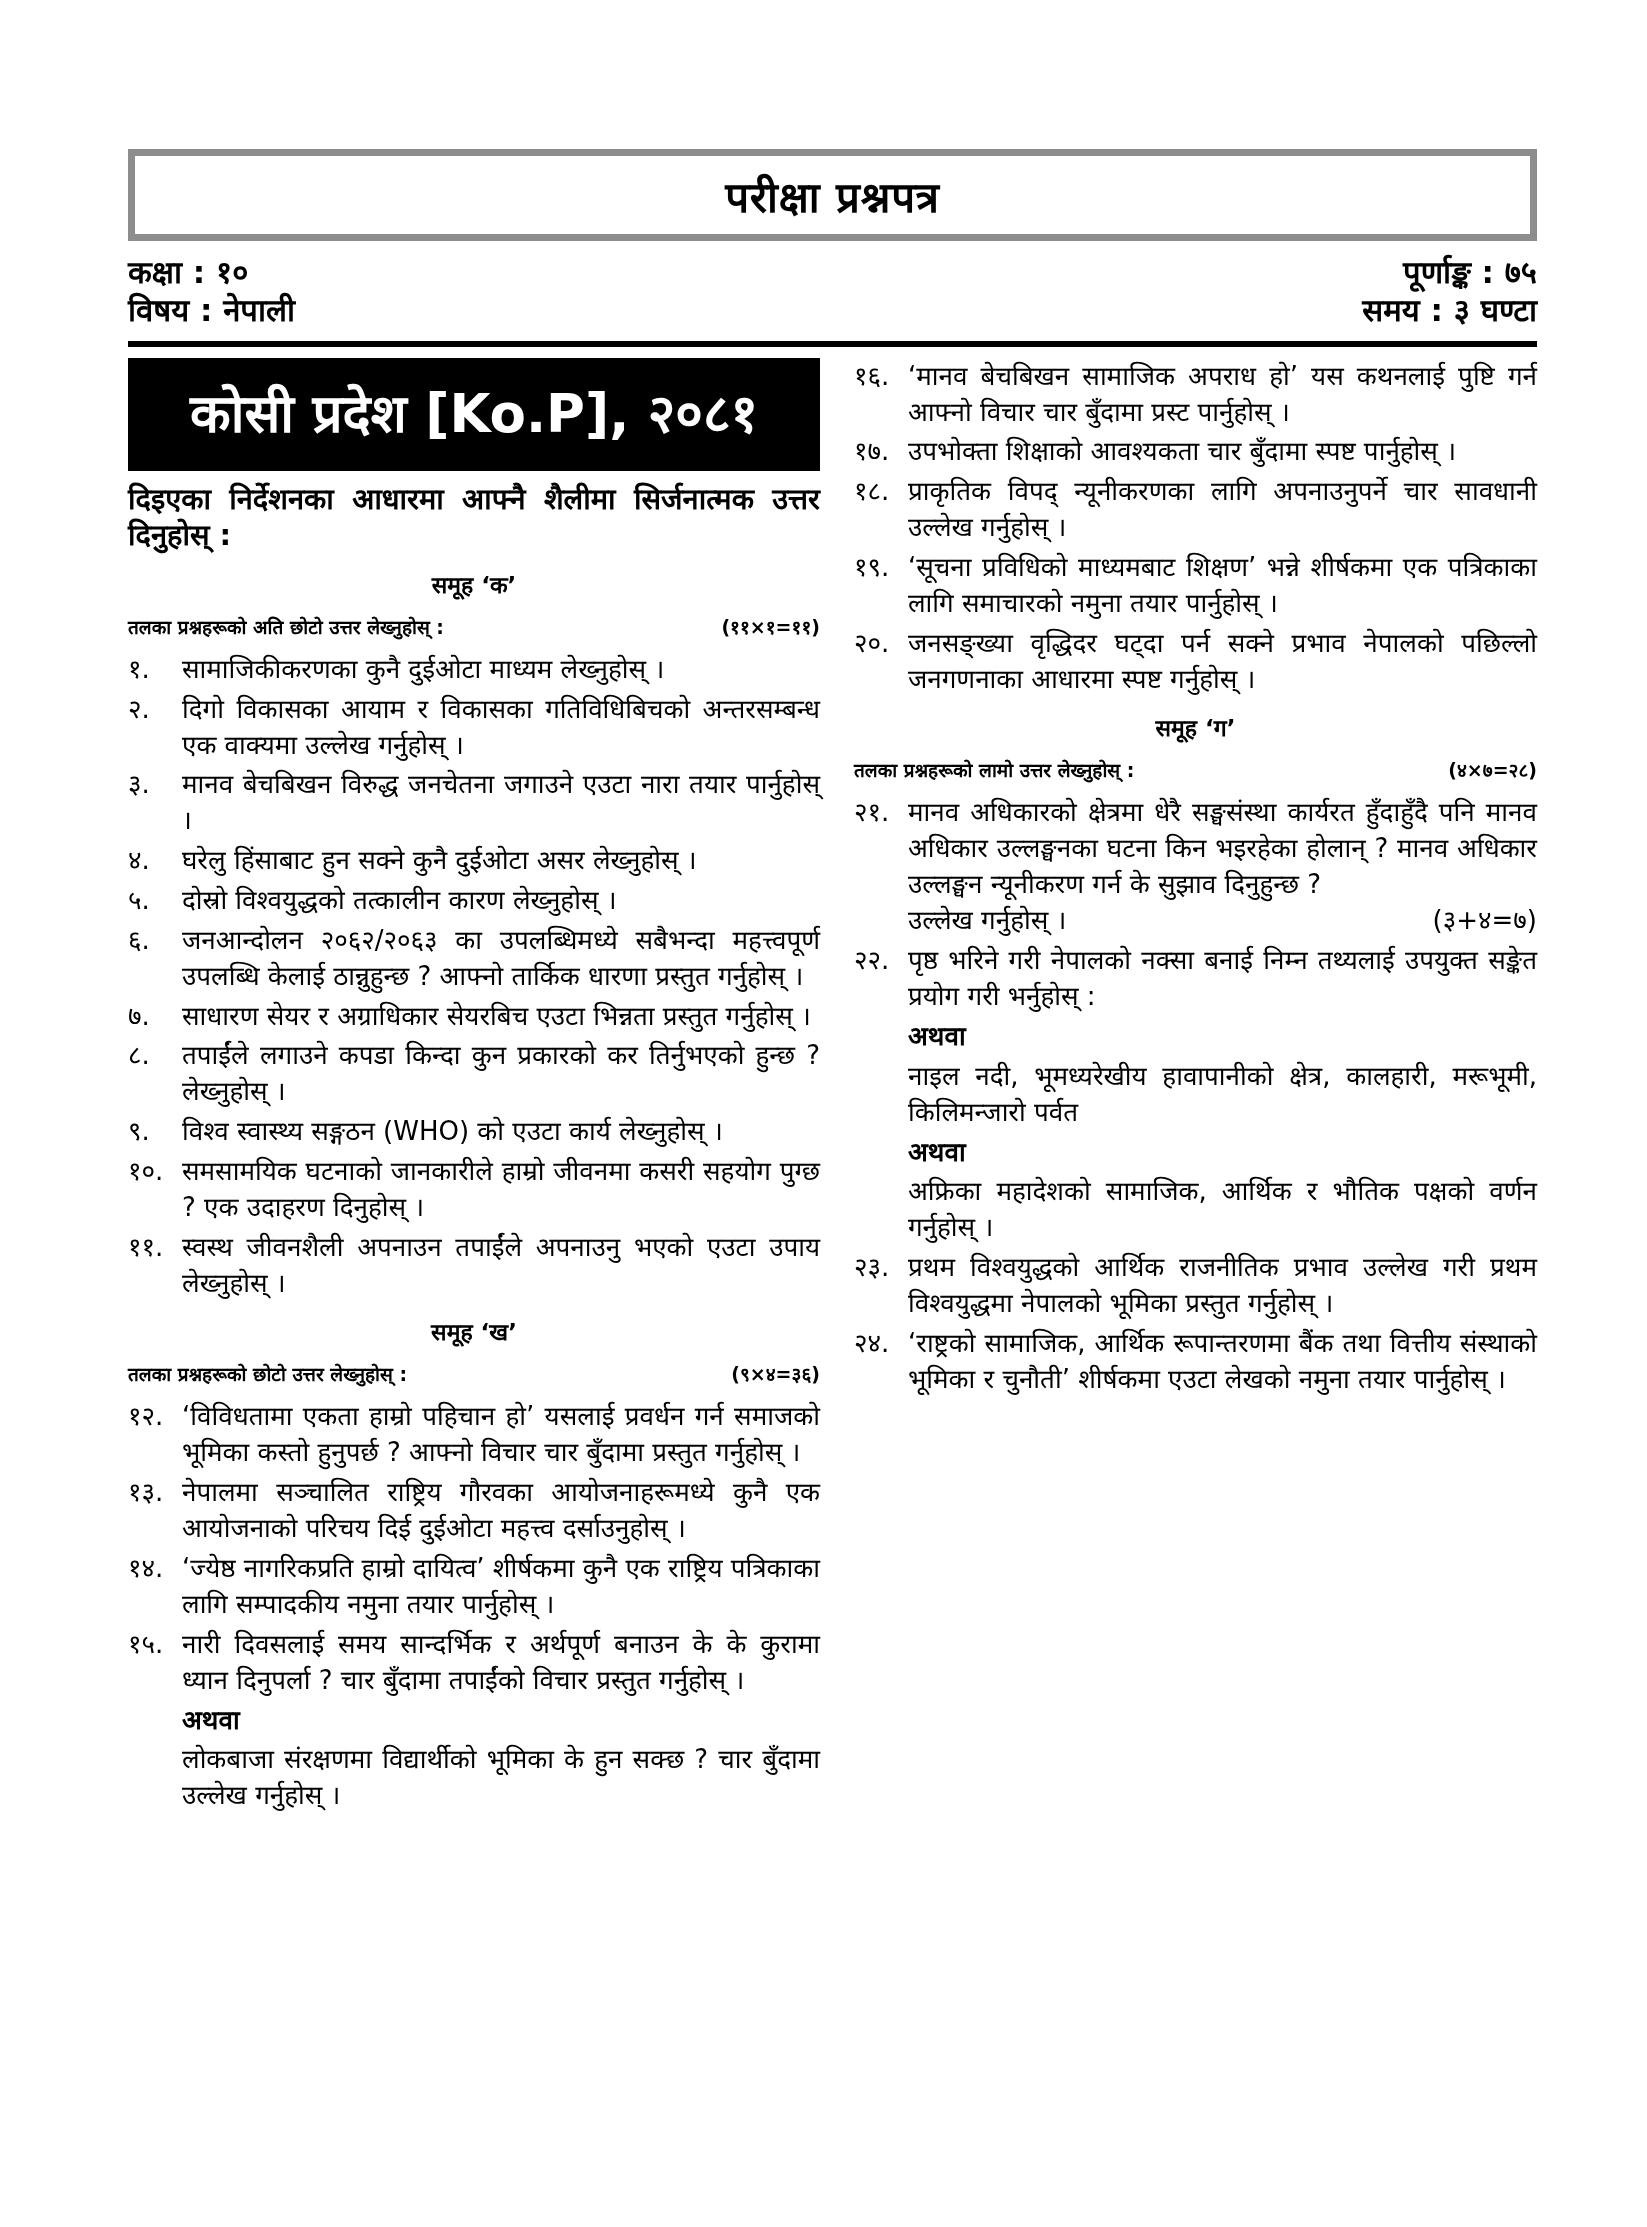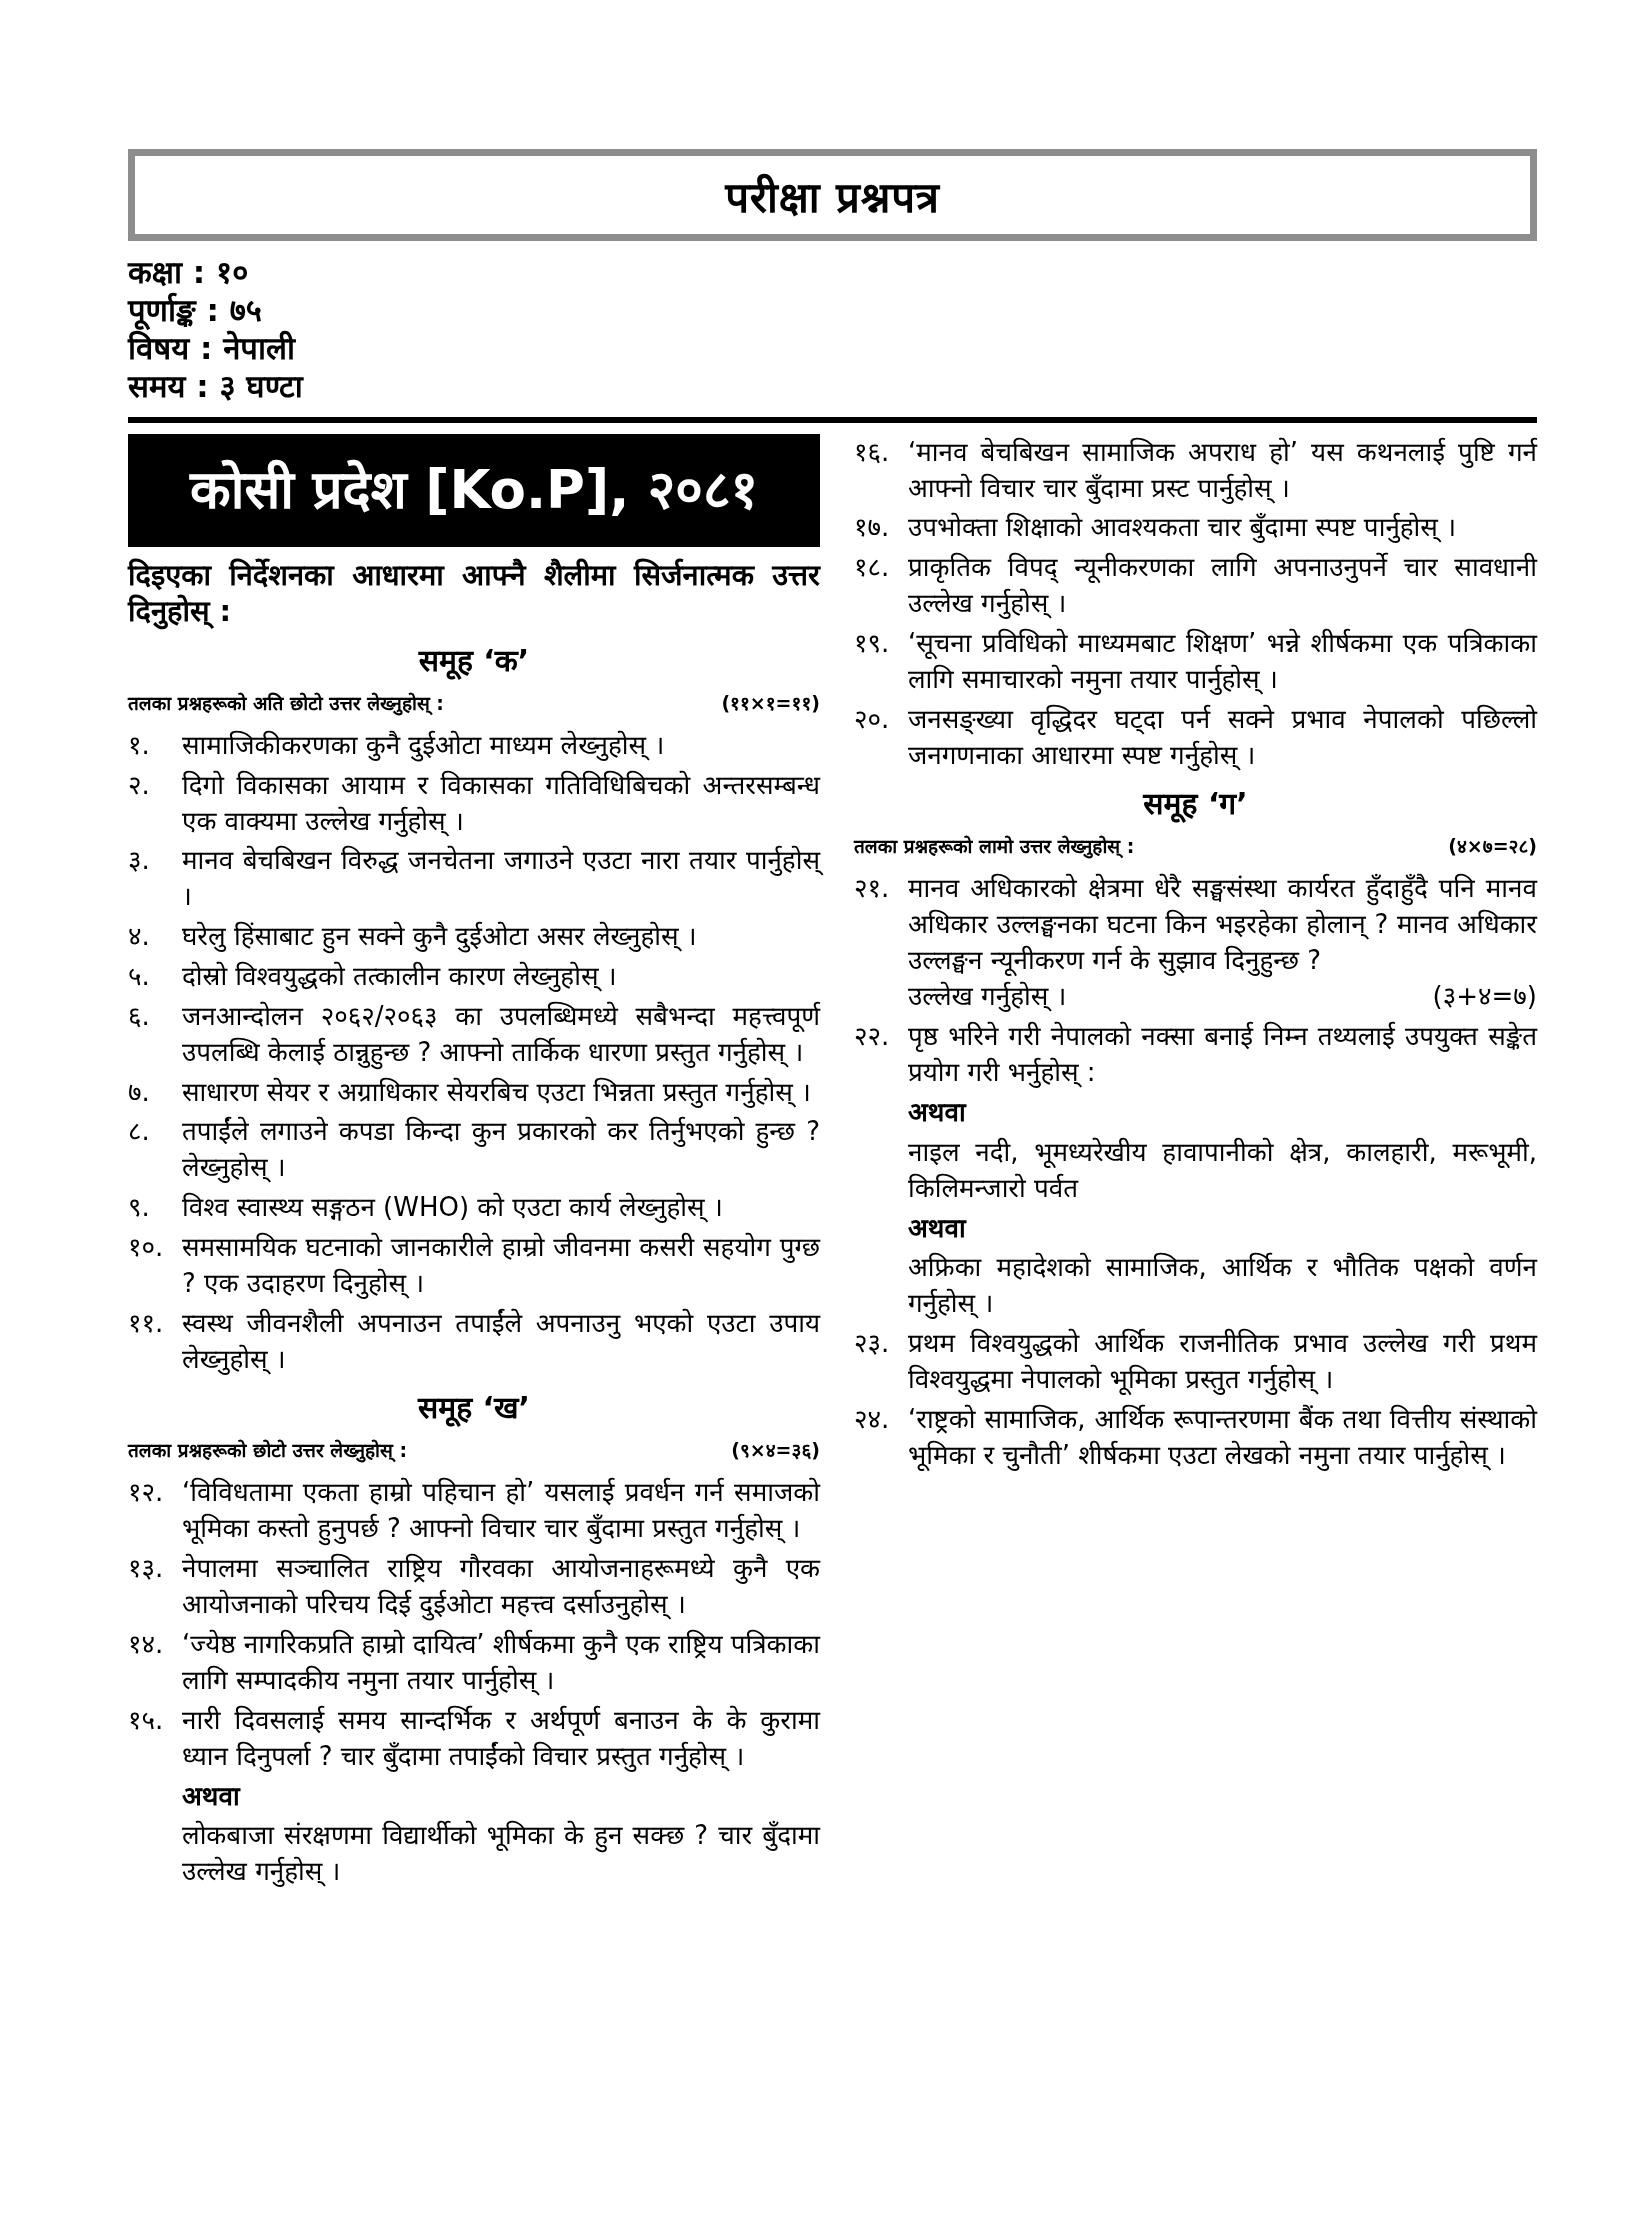--- a/index.html
+++ b/index.html
@@ -13,37 +13,37 @@
 
   
   .title-box {
     border:7.5px solid #8d8d8d; background:#fff;
     height:92px; display:flex; align-items:center; justify-content:center;
   }
   .exam-title { font-size:42px; font-weight:bold; letter-spacing:0.8px; }
 
   
   .meta { margin-top:12px; font-weight:bold; font-size:31px; }
-  .meta-row { display:flex; justify-content:space-between; line-height:38px;flex-direction:column; }
+  .meta-row { display:flex; justify-content:space-between; line-height:38px; }
   .rule { margin-top:12px; height:6px; background:#000; }
 
   
   .columns { display:flex; gap:34px; margin-top:10.6px; }
   .col { font-size:26px; line-height:36px; }
   .col-left  { width:694px; }
   .col-right { width:685px; }
 
   .banner {
     background:#000; color:#fff; height:113px;
     display:flex; align-items:center; justify-content:center;
     font-size:53px; font-weight:bold; white-space:nowrap;
   }
   .intro { margin-top:10.6px; font-weight:bold; font-size:29px; text-align:justify; }
 
-  .group-heading { text-align:center; font-weight:bold; font-size:30px; margin:13.6px 0 6px 0; }
+  .group-heading { text-align:center; font-weight:bold; font-size:23px; margin:13.6px 0 6px 0; }
   .instr-row {
     display:flex; justify-content:space-between; align-items:baseline;
     font-weight:bold; font-size:19px; margin-bottom:6px;
   }
   .instr-marks { white-space:nowrap; }
 
   .q { display:flex; margin-top:3.8px; }
   .qno { flex:none; width:54px; }
   .qbody { flex:1; min-width:0; }
   .qtext { text-align:justify; }

